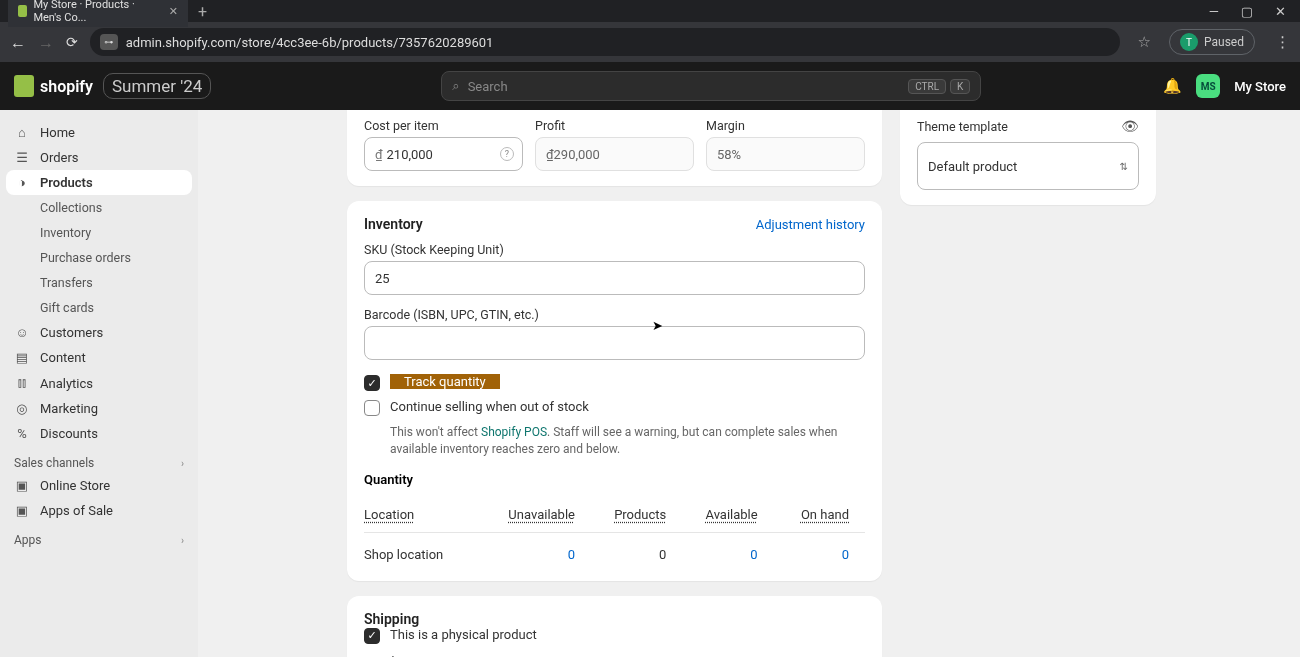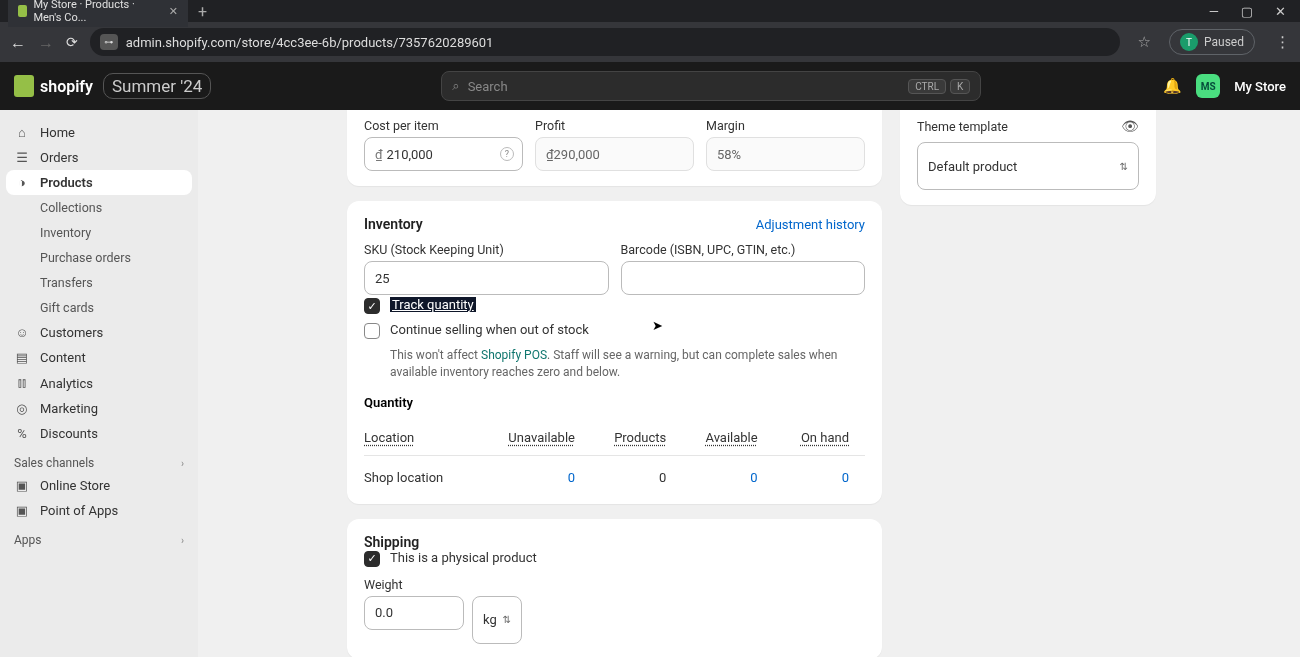--- a/index.html
+++ b/index.html
@@ -62,27 +62,27 @@
 .field-label { font-size: 12.5px; color: #333; margin-bottom: 4px; display: block; }
 .input-wrap { border: 1px solid #bbb; border-radius: 8px; height: 34px; display: flex; align-items: center; padding: 0 10px; background: #fff; font-size: 13px; color: #333; position: relative; }
 .input-wrap.readonly { background: #fafafa; border-color: #e0e0e0; color: #666; }
 .currency { color: #777; margin-right: 4px; text-decoration: underline; }
 .help-icon { position: absolute; right: 8px; color: #888; font-size: 12px; border: 1px solid #bbb; border-radius: 50%; width: 14px; height: 14px; display: flex; align-items: center; justify-content: center; font-size: 9px; }
 
 .card-header { display: flex; justify-content: space-between; align-items: center; margin-bottom: 10px; }
 .card-title { font-size: 14px; font-weight: 600; color: #222; }
 .link-btn { color: #0066cc; font-size: 13px; }
 
-.two-col { display: flex; gap: 12px; margin-bottom: 2px; }
+.two-col { display: flex; gap: 12px; margin-bottom: 14px; flex-direction: column; }
 
 .checkbox-row { display: flex; align-items: flex-start; gap: 10px; margin-bottom: 8px; }
 .checkbox { width: 16px; height: 16px; border: 1px solid #888; border-radius: 4px; display: flex; align-items: center; justify-content: center; flex-shrink: 0; margin-top: 1px; }
 .checkbox.checked { background: #2c2c2c; border-color: #2c2c2c; color: white; font-size: 11px; }
 .cb-label { font-size: 13px; color: #333; }
-.cb-label.highlight { background: #0f172a; color: white; padding: 0 2px; text-decoration: underline; }
+.cb-label.highlight { background: #a16207; color: white; padding: 0 14px; }
 .help-text { font-size: 12px; color: #666; margin-left: 26px; line-height: 1.4; margin-top: 2px; }
 .help-text a { color: #0f766e; text-decoration: none; }
 
 .subsection { font-size: 13px; font-weight: 600; margin-top: 14px; margin-bottom: 10px; }
 .qty-table { width: 100%; font-size: 13px; }
 .qty-head { display: flex; padding: 10px 0; border-bottom: 1px solid #e5e5e5; color: #333; }
 .qty-head > div { text-decoration: underline dotted; text-underline-offset: 3px; }
 .qty-row { display: flex; padding: 14px 0 4px; color: #333; }
 .col-loc { flex: 1.8; }
 .col-n { flex: 1; text-align: right; padding-right: 16px; }
@@ -195,21 +195,21 @@
     <div class="section-hdr">
         <span>Sales channels</span>
         <span class="chev">›</span>
       </div>
     <div class="nav-item">
         <span class="icon-w">▣</span>
         <span>Online Store</span>
       </div>
     <div class="nav-item">
         <span class="icon-w">▣</span>
-        <span>Point of Apps</span>
+        <span>Apps of Sale</span>
       </div>
     <div class="section-hdr">
         <span>Apps</span>
         <span class="chev">›</span>
       </div>
   </div>
 
   <div class="main">
     <div class="content-wrap">
       <div class="main-col">

